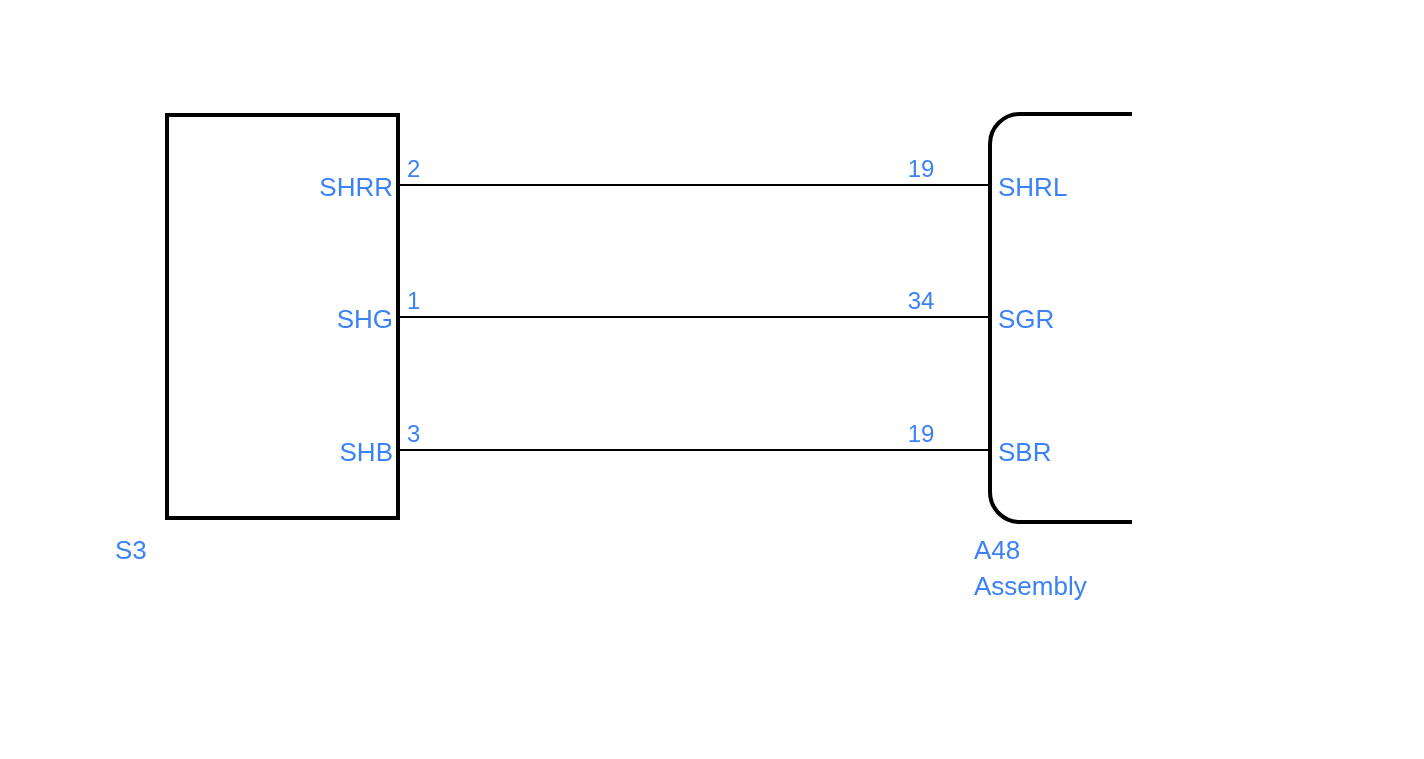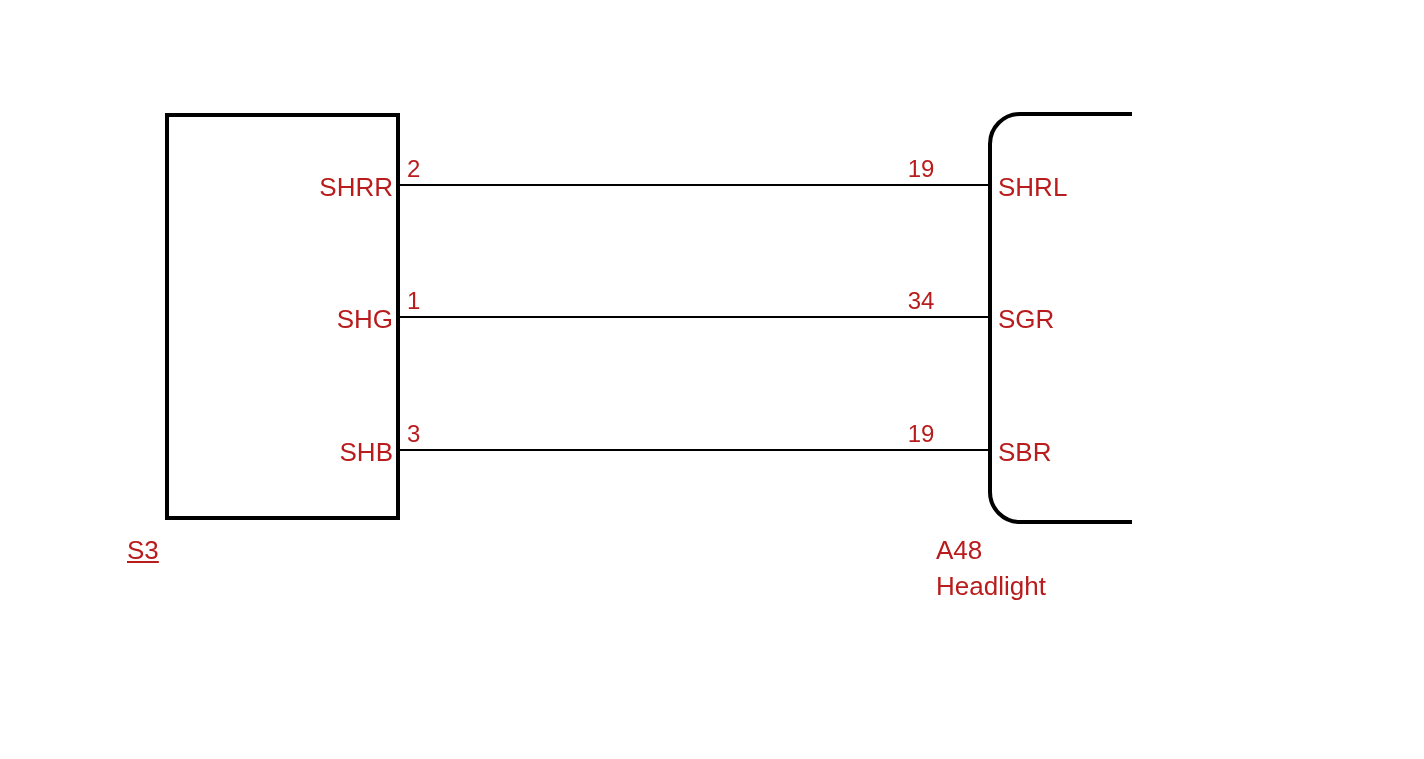--- a/index.html
+++ b/index.html
@@ -7,21 +7,21 @@
     padding: 0;
     background: #ffffff;
     font-family: "Liberation Sans", sans-serif;
   }
   .canvas {
     position: relative;
     width: 1132px;
     height: 759px;
     background: #ffffff;
     overflow: hidden;
-    color: #b91c1c;
+    color: #3b82f6;
   }
   .component-box {
     position: absolute;
     box-sizing: border-box;
     border: 4px solid #000000;
     background: #ffffff;
   }
   .box-left {
     left: 165px;
     top: 113px;
@@ -84,26 +84,25 @@
   .pn-row2 { top: 287px; }
   .pn-row3 { top: 420px; }
 
   .caption {
     position: absolute;
     font-size: 26px;
     line-height: 36px;
     white-space: nowrap;
   }
   .caption-left {
-    left: 127px;
+    left: 115px;
     top: 532px;
-    text-decoration: underline;
   }
   .caption-right {
-    left: 936px;
+    left: 974px;
     top: 532px;
   }
 </style>
 </head>
 <body>
 
 <div class="canvas">
 
   <div class="component-box box-left"></div>
   <div class="component-box box-right"></div>
@@ -127,16 +126,16 @@
   <div class="pin-label pin-label-right pl-row1">SHRL</div>
   <div class="pin-label pin-label-right pl-row2">SGR</div>
   <div class="pin-label pin-label-right pl-row3">SBR</div>
 
   <div class="caption caption-left">
     <div>S3</div>
   </div>
 
   <div class="caption caption-right">
     <div>A48</div>
-    <div>Headlight</div>
+    <div>Assembly</div>
   </div>
 
 </div>
 
 </body></html>

